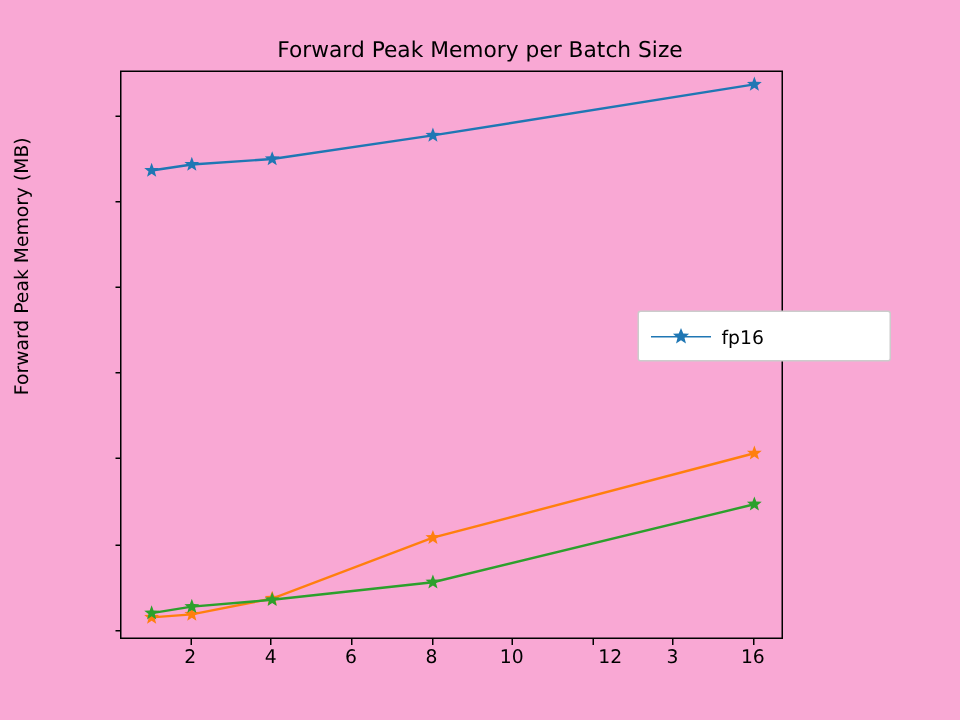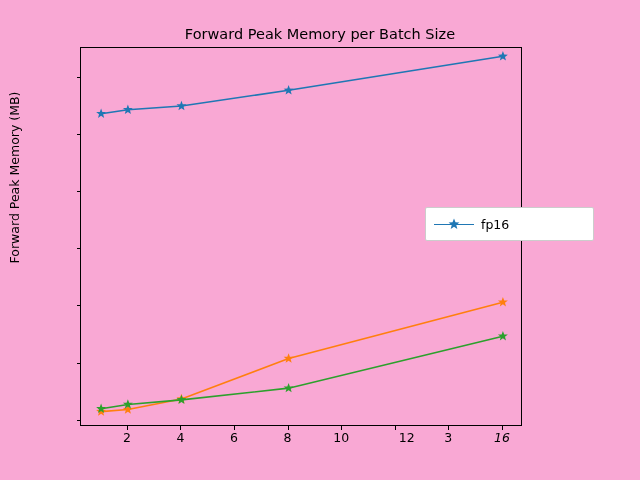--- a/index.html
+++ b/index.html
@@ -143,21 +143,21 @@
 
   <div id="ytick-labels"></div>
   <div id="xtick-labels">
       <div class="xtick-label" style="left: 126.879px;">2</div>
       <div class="xtick-label" style="left: 180.455px;">4</div>
       <div class="xtick-label" style="left: 234.03px;">6</div>
       <div class="xtick-label" style="left: 287.606px;">8</div>
       <div class="xtick-label" style="left: 341.182px;">10</div>
       <div class="xtick-label" style="left: 394.758px; text-align: right;">12</div>
       <div class="xtick-label" style="left: 448.333px;">3</div>
-      <div class="xtick-label" style="left: 501.909px; font-style: italic;">16</div>
+      <div class="xtick-label" style="left: 501.909px;">16</div>
     </div>
   <div id="tick-marks">
       <div class="tick-mark ytick-mark" style="top: 419.717px;"></div>
       <div class="tick-mark ytick-mark" style="top: 362.595px;"></div>
       <div class="tick-mark ytick-mark" style="top: 305.474px;"></div>
       <div class="tick-mark ytick-mark" style="top: 248.353px;"></div>
       <div class="tick-mark ytick-mark" style="top: 191.231px;"></div>
       <div class="tick-mark ytick-mark" style="top: 134.11px;"></div>
       <div class="tick-mark ytick-mark" style="top: 76.9887px;"></div>
       <div class="tick-mark xtick-mark" style="left: 126.879px;"></div>

